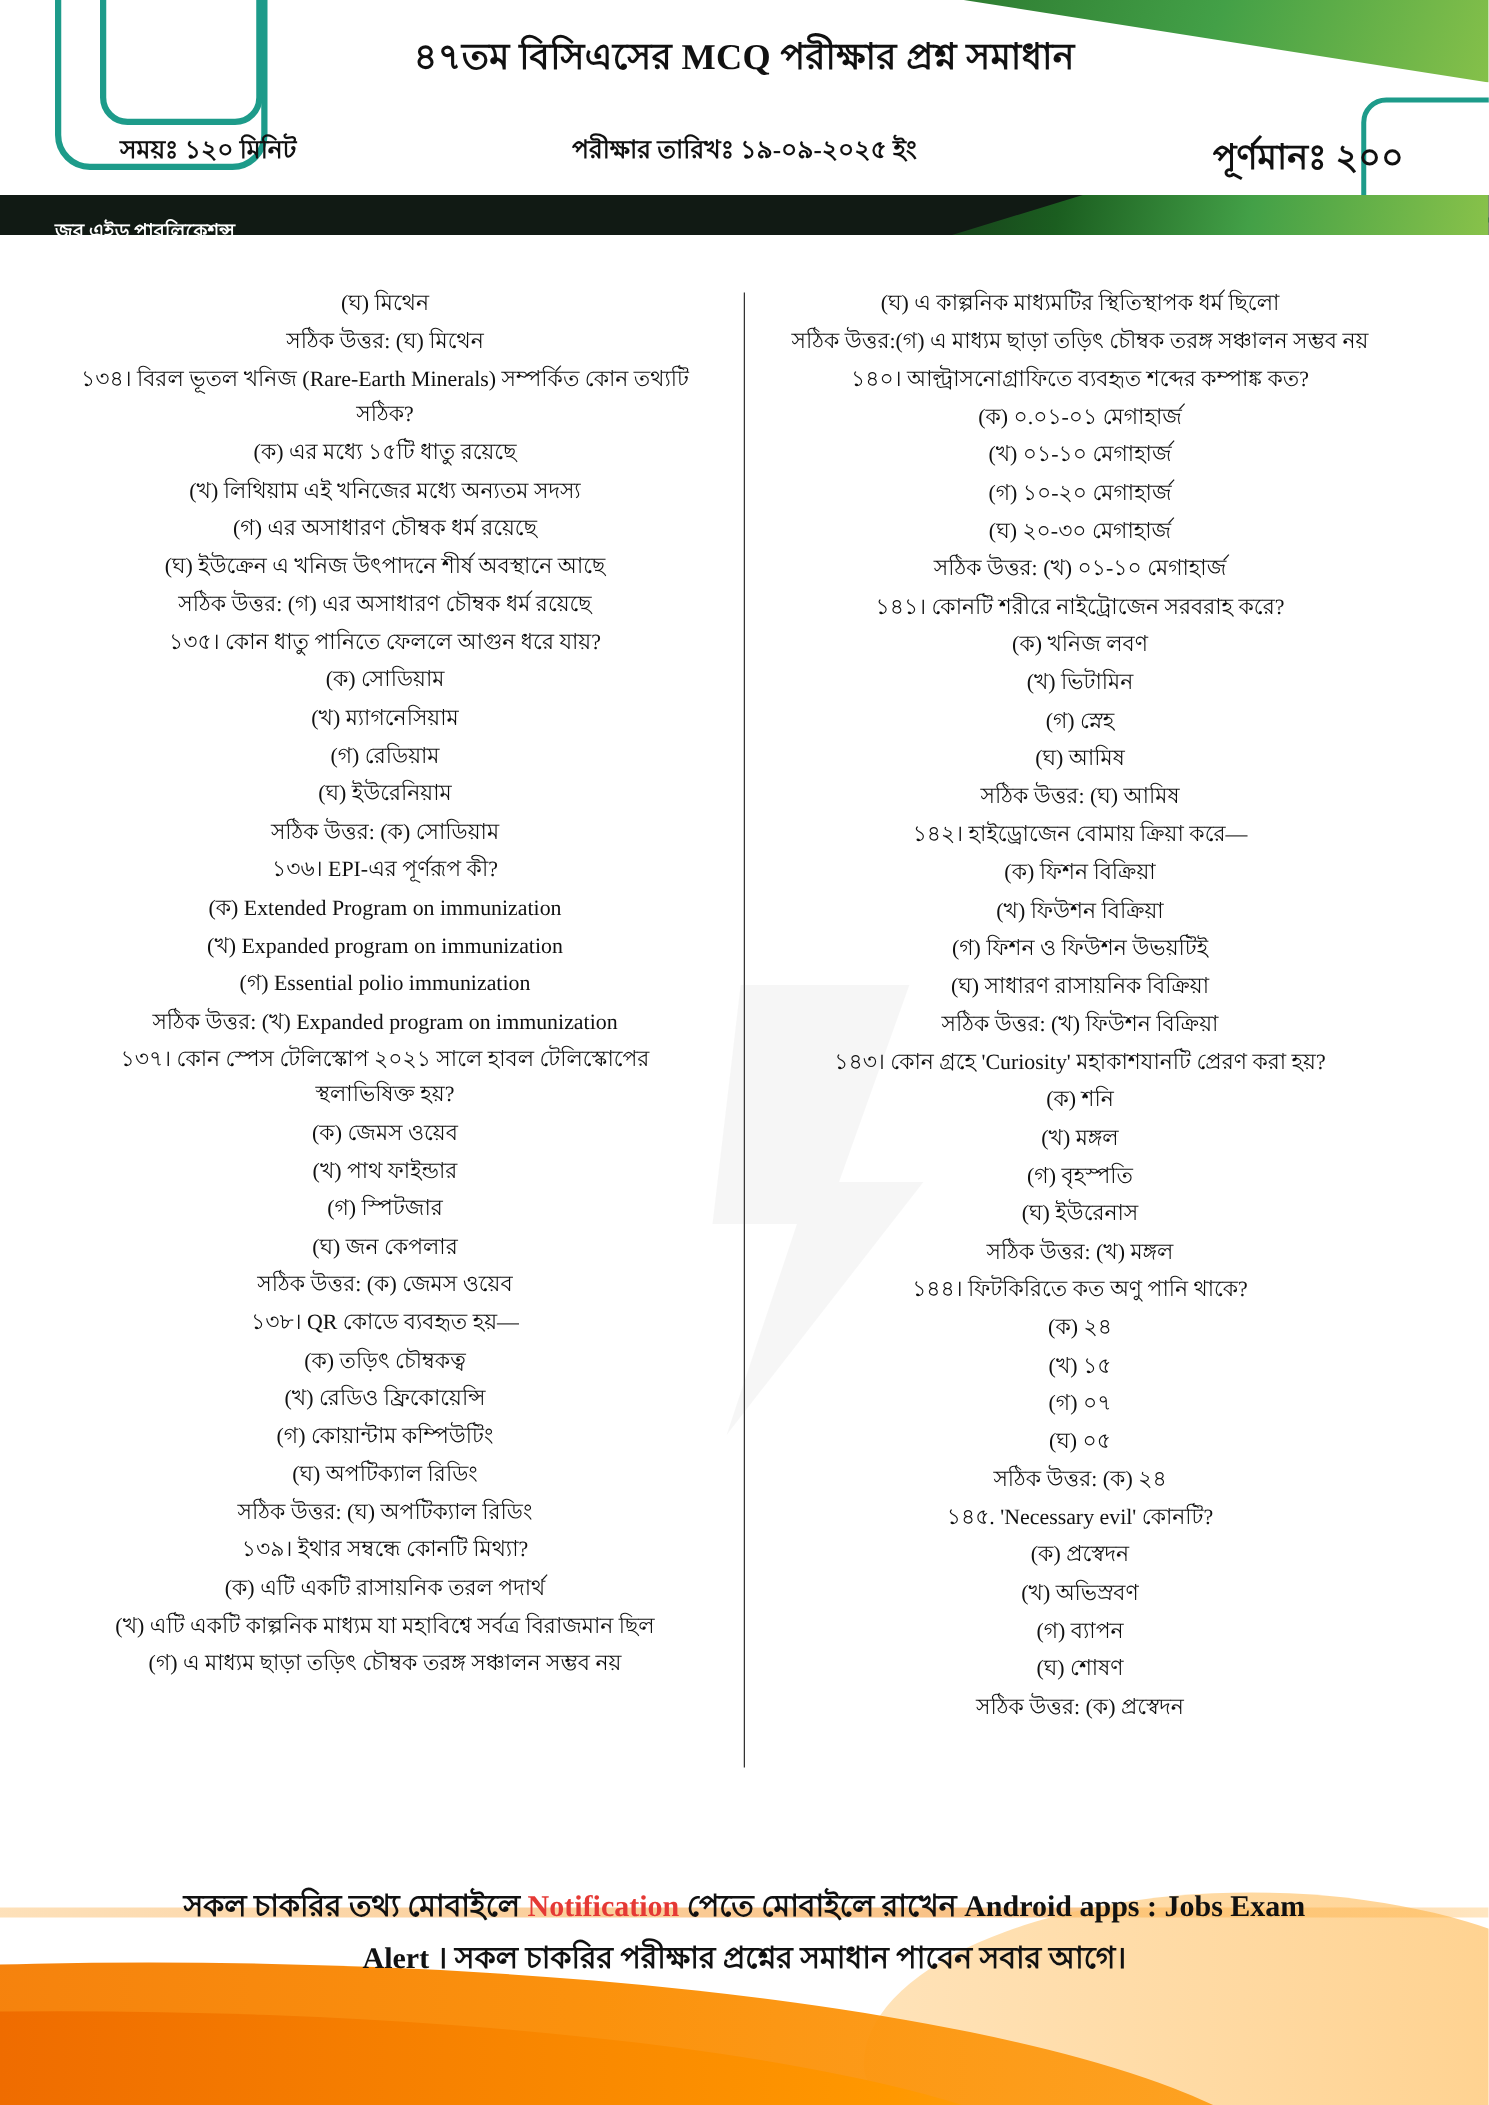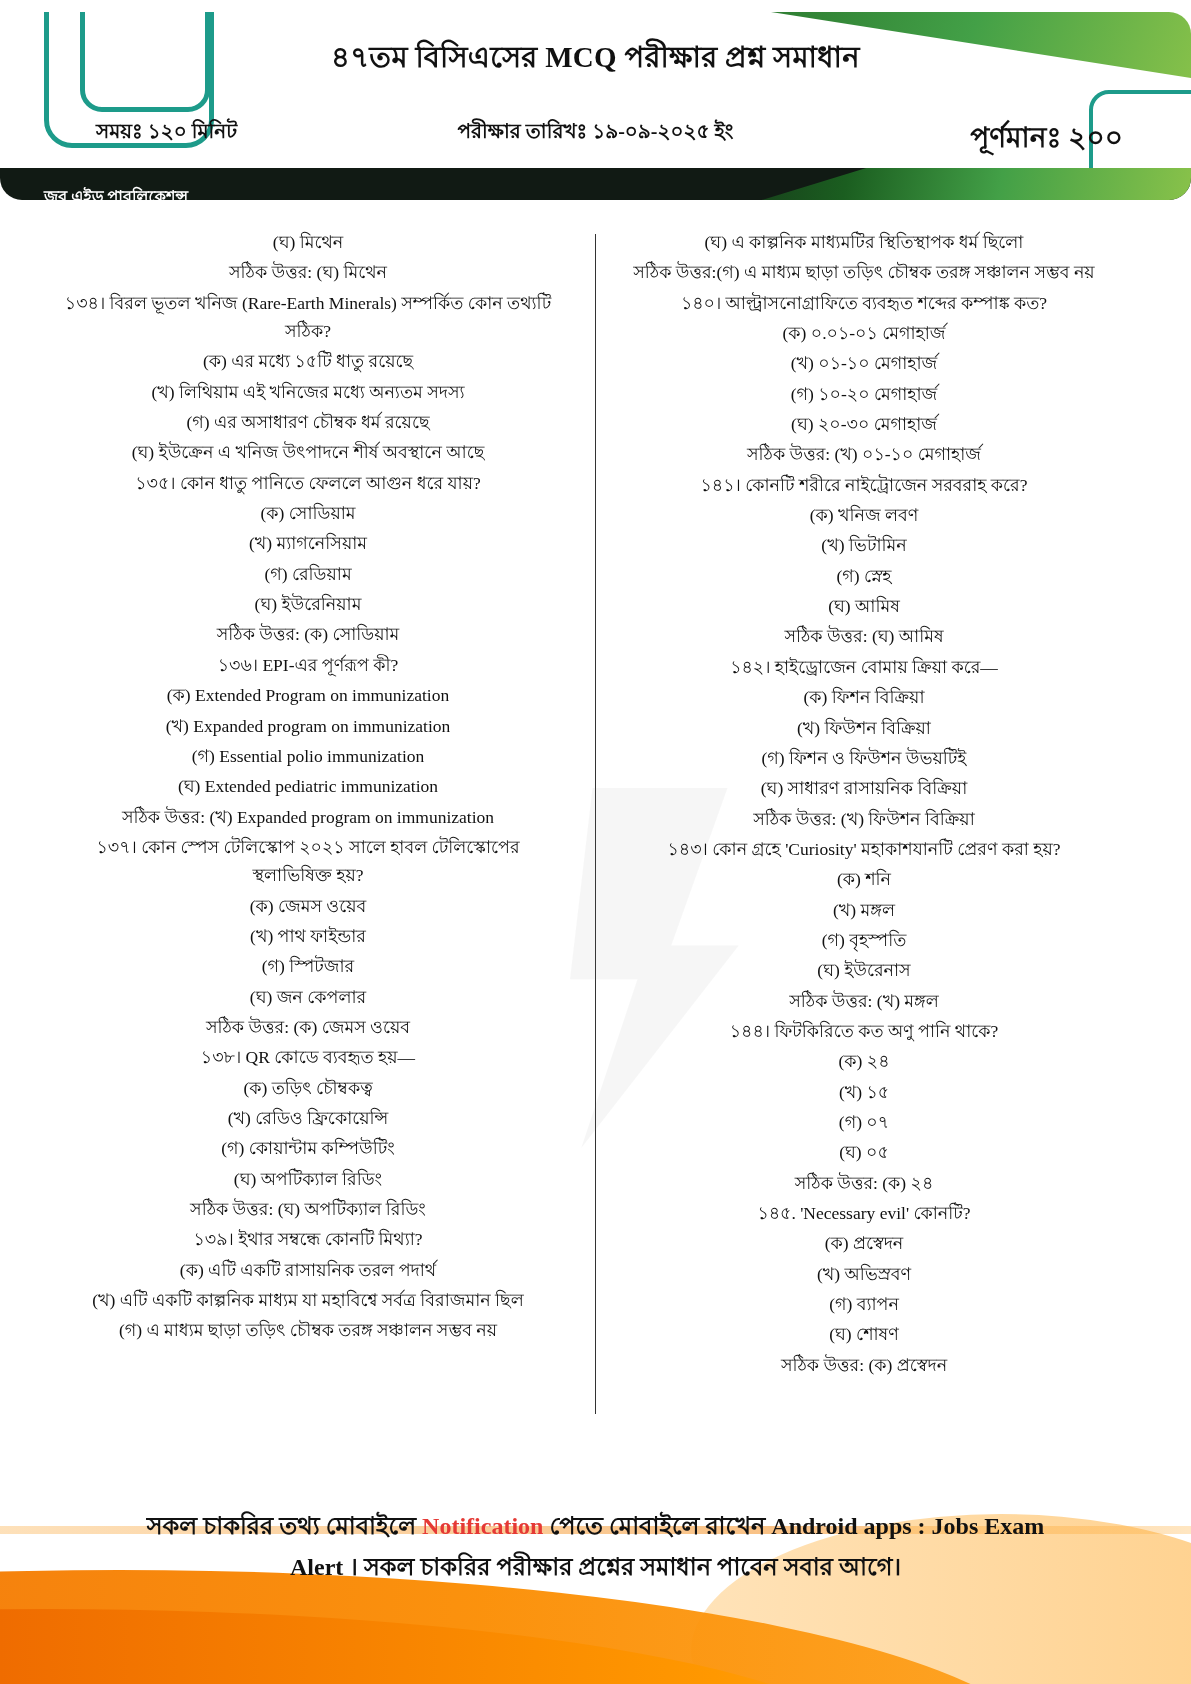--- a/index.html
+++ b/index.html
@@ -6,21 +6,21 @@
   body{
     width:1191px;height:1684px;
     background:#ffffff;
     font-family:"Liberation Serif", serif;
     position:relative;
     overflow:hidden;
   }
   .page{position:relative;width:1191px;height:1684px;overflow:hidden;}
 
   
-  .hdr{position:absolute;left:0;top:12px;width:1191px;height:188px;overflow:hidden;border-radius:22px;}
+  .hdr{position:absolute;left:0;top:0;width:1191px;height:188px;overflow:hidden;}
   .hdr-green-tr{
     position:absolute;right:0;top:0;width:420px;height:120px;
     background:linear-gradient(110deg,#2e7d32 0%, #43a047 45%, #8bc34a 100%);
     clip-path:polygon(35% 0, 100% 0, 100% 55%, 0 0);
   }
   .hdr-dark-band{
     position:absolute;left:0;top:156px;width:1191px;height:72px;
     background:#111a14;
   }
   .hdr-dark-band::after{
@@ -146,31 +146,31 @@
     </div>
 
     <div class="col col-left">
       <p class="line">(ঘ) মিথেন</p>
       <p class="line ans">সঠিক উত্তর: (ঘ) মিথেন</p>
       <p class="line q">১৩৪। বিরল ভূতল খনিজ (Rare-Earth Minerals) সম্পর্কিত কোন তথ্যটি সঠিক?</p>
       <p class="line">(ক) এর মধ্যে ১৫টি ধাতু রয়েছে</p>
       <p class="line">(খ) লিথিয়াম এই খনিজের মধ্যে অন্যতম সদস্য</p>
       <p class="line">(গ) এর অসাধারণ চৌম্বক ধর্ম রয়েছে</p>
       <p class="line">(ঘ) ইউক্রেন এ খনিজ উৎপাদনে শীর্ষ অবস্থানে আছে</p>
+      <p class="line ans">সঠিক উত্তর: (গ) এর অসাধারণ চৌম্বক ধর্ম রয়েছে</p>
       <p class="line q">১৩৫। কোন ধাতু পানিতে ফেললে আগুন ধরে যায়?</p>
       <p class="line">(ক) সোডিয়াম</p>
       <p class="line">(খ) ম্যাগনেসিয়াম</p>
       <p class="line">(গ) রেডিয়াম</p>
       <p class="line">(ঘ) ইউরেনিয়াম</p>
       <p class="line ans">সঠিক উত্তর: (ক) সোডিয়াম</p>
       <p class="line q">১৩৬। EPI-এর পূর্ণরূপ কী?</p>
       <p class="line en">(ক) Extended Program on immunization</p>
       <p class="line en">(খ) Expanded program on immunization</p>
       <p class="line en">(গ) Essential polio immunization</p>
-      <p class="line en">(ঘ) Extended pediatric immunization</p>
       <p class="line ans">সঠিক উত্তর: (খ) Expanded program on immunization</p>
       <p class="line q">১৩৭। কোন স্পেস টেলিস্কোপ ২০২১ সালে হাবল টেলিস্কোপের স্থলাভিষিক্ত হয়?</p>
       <p class="line">(ক) জেমস ওয়েব</p>
       <p class="line">(খ) পাথ ফাইন্ডার</p>
       <p class="line">(গ) স্পিটজার</p>
       <p class="line">(ঘ) জন কেপলার</p>
       <p class="line ans">সঠিক উত্তর: (ক) জেমস ওয়েব</p>
       <p class="line q">১৩৮। QR কোডে ব্যবহৃত হয়—</p>
       <p class="line">(ক) তড়িৎ চৌম্বকত্ব</p>
       <p class="line">(খ) রেডিও ফ্রিকোয়েন্সি</p>

